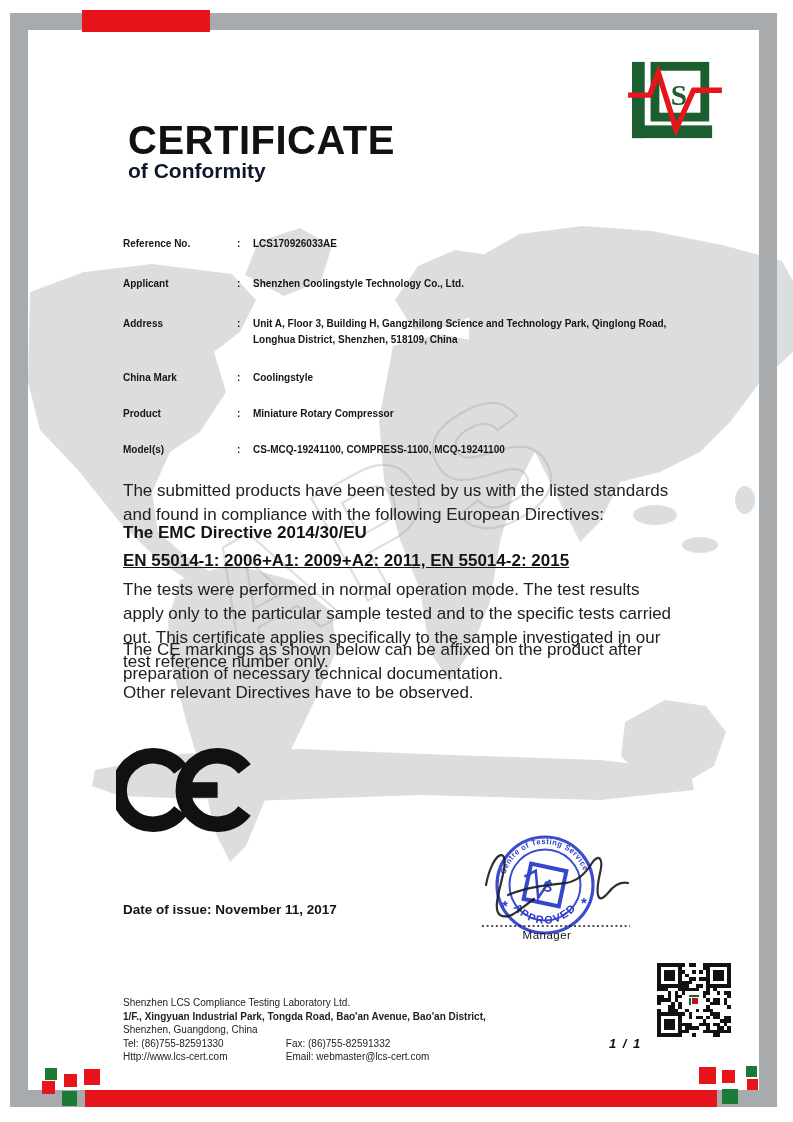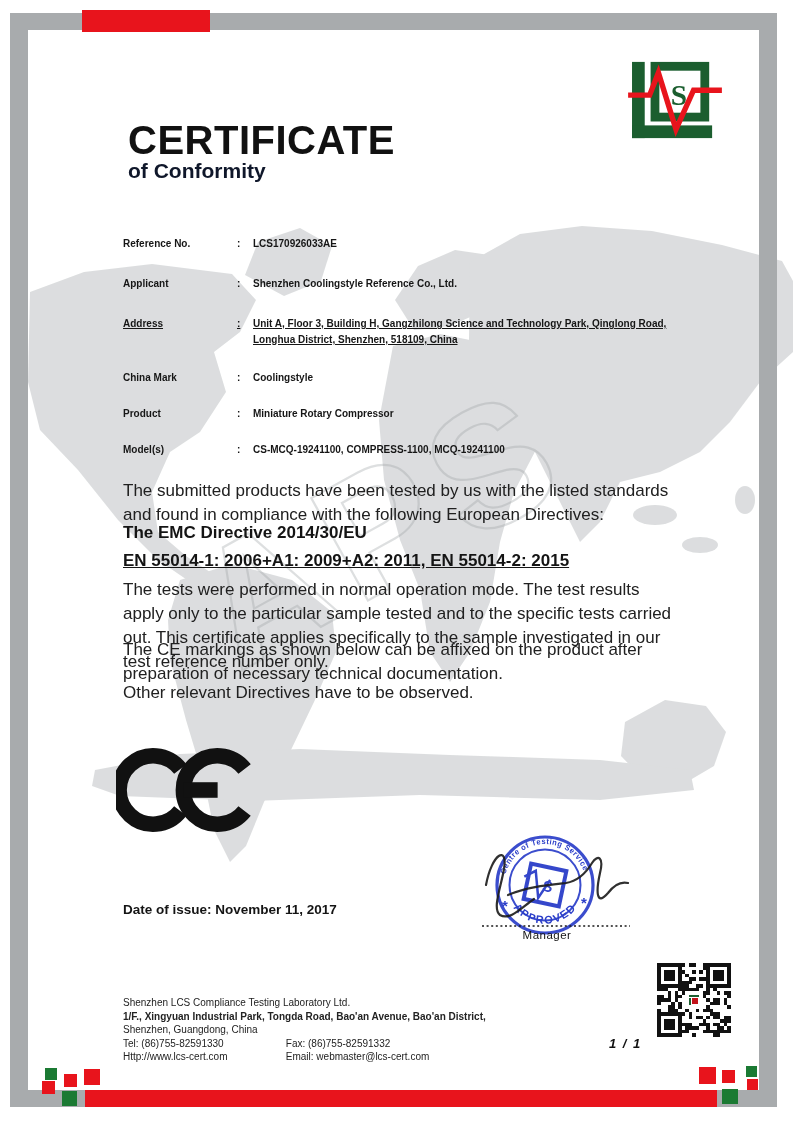--- a/index.html
+++ b/index.html
@@ -108,23 +108,23 @@
   </div>
 
   <div class="field-row" style="top:236px;">
     <span class="flabel">Reference No.</span>
     <span class="fcolon">:</span>
     <span class="fvalue">LCS170926033AE</span>
   </div>
   <div class="field-row" style="top:276px;">
     <span class="flabel">Applicant</span>
     <span class="fcolon">:</span>
-    <span class="fvalue">Shenzhen Coolingstyle Reference Co., Ltd.</span>
-  </div>
-  <div class="field-row" style="top:316px;text-decoration:underline;">
+    <span class="fvalue">Shenzhen Coolingstyle Technology Co., Ltd.</span>
+  </div>
+  <div class="field-row" style="top:316px;">
     <span class="flabel">Address</span>
     <span class="fcolon">:</span>
     <span class="fvalue">Unit A, Floor 3, Building H, Gangzhilong Science and Technology Park, Qinglong Road, Longhua District, Shenzhen, 518109, China</span>
   </div>
   <div class="field-row" style="top:370px;">
     <span class="flabel">China Mark</span>
     <span class="fcolon">:</span>
     <span class="fvalue">Coolingstyle</span>
   </div>
   <div class="field-row" style="top:406px;">

